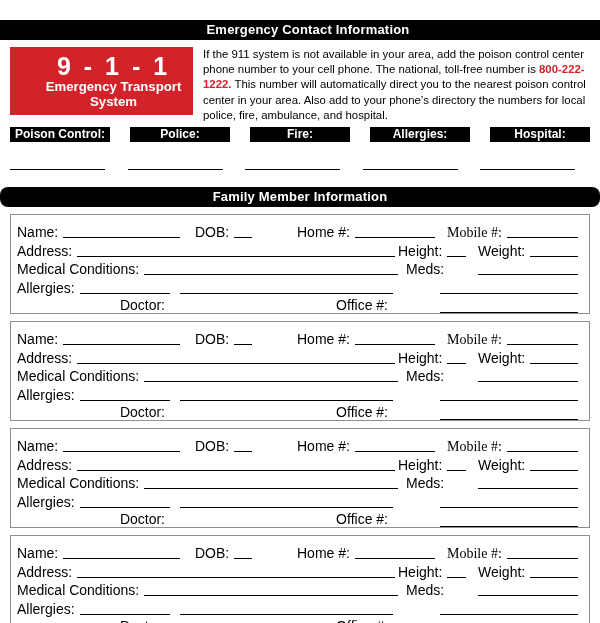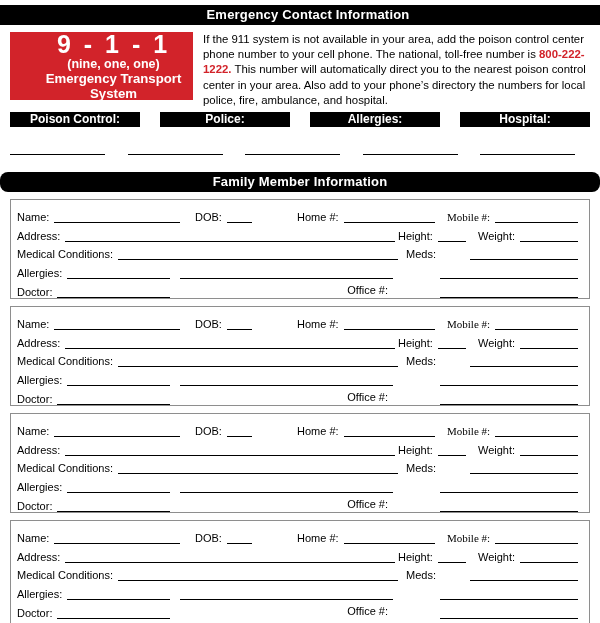--- a/index.html
+++ b/index.html
@@ -15,21 +15,21 @@
   .bar {
     background: #000;
     color: #fff;
     font-weight: bold;
     font-size: 13px;
     height: 20px;
     line-height: 20px;
     text-align: center;
     letter-spacing: .2px;
   }
-  .topbar { margin-top: 5px; padding-left: 16px; }
+  .topbar { margin-top: 20px; padding-left: 16px; }
 
   
   .intro {
     display: flex;
     margin: 7px 10px 0 10px;
     height: 76px;
   }
   .box911 {
     width: 183px;
     height: 68px;
@@ -89,21 +89,21 @@
     margin: 7px 10px 0 10px;
     border: 1px solid #8e8e8e;
     height: 100px;
     padding: 5px 11px 0 6px;
   }
   .member:last-child { height: 110px; }
   .row {
     display: flex;
     align-items: flex-end;
     height: 18.8px;
-    font-size: 11px;
+    font-size: 14px;
     white-space: nowrap;
   }
   .seg { display: flex; align-items: flex-end; }
   .lbl { padding-right: 5px; line-height: 13px; }
   .line {
     border-bottom: 1.5px solid #000;
     height: 1px;
     margin-bottom: 1px;
     flex: 1;
   }
@@ -118,42 +118,42 @@
   .seg-height  { width: 68px;  margin-left: 3px; }
   .seg-weight  { width: 100px; margin-left: 12px; }
 
   .seg-medcond { flex: 1; }
   .seg-meds    { width: 172px; margin-left: 8px; gap: 29px; }
 
   .seg-allergies { width: 153px; }
   .line-mid      { width: 213px; margin-left: 10px; }
   .line-right    { width: 138px; margin-left: auto; }
 
-  .seg-doctor { width: 153px; }
+  .seg-doctor { width: 153px; flex-direction: column; }
   .seg-office { width: 213px; margin-left: 10px; flex-direction: column; }
 </style>
 </head>
 <body>
 
 <div class="bar topbar">
   <span>Emergency Contact Information</span>
 </div>
 
 <div class="intro">
   <div class="box911" style="background: rgb(210, 35, 42); padding-left: 24px;">
     <div class="num">9 - 1 - 1</div>
-    <div class="phon">(nine, one, one)</div>
     <div class="cap">Emergency Transport System</div>
   </div>
   <p class="intro-text"><span>If the 911 system is not available in your area, add the poison control center phone number to your cell phone. The national, toll-free number is </span><span class="phone" style="color: rgb(210, 35, 42);">800-222-1222.</span><span> This number will automatically direct you to the nearest poison control center in your area. Also add to your phone’s directory the numbers for local police, fire, ambulance, and hospital.</span></p>
 </div>
 
 <div class="contacts">
   <div class="contact-label">Poison Control:</div>
   <div class="contact-label">Police:</div>
+  <div class="contact-label">Fire:</div>
   <div class="contact-label">Allergies:</div>
   <div class="contact-label">Hospital:</div>
 </div>
 
 <div class="contact-lines">
   <div class="cell">
       <span class="fill"></span>
     </div>
   <div class="cell">
       <span class="fill"></span>

